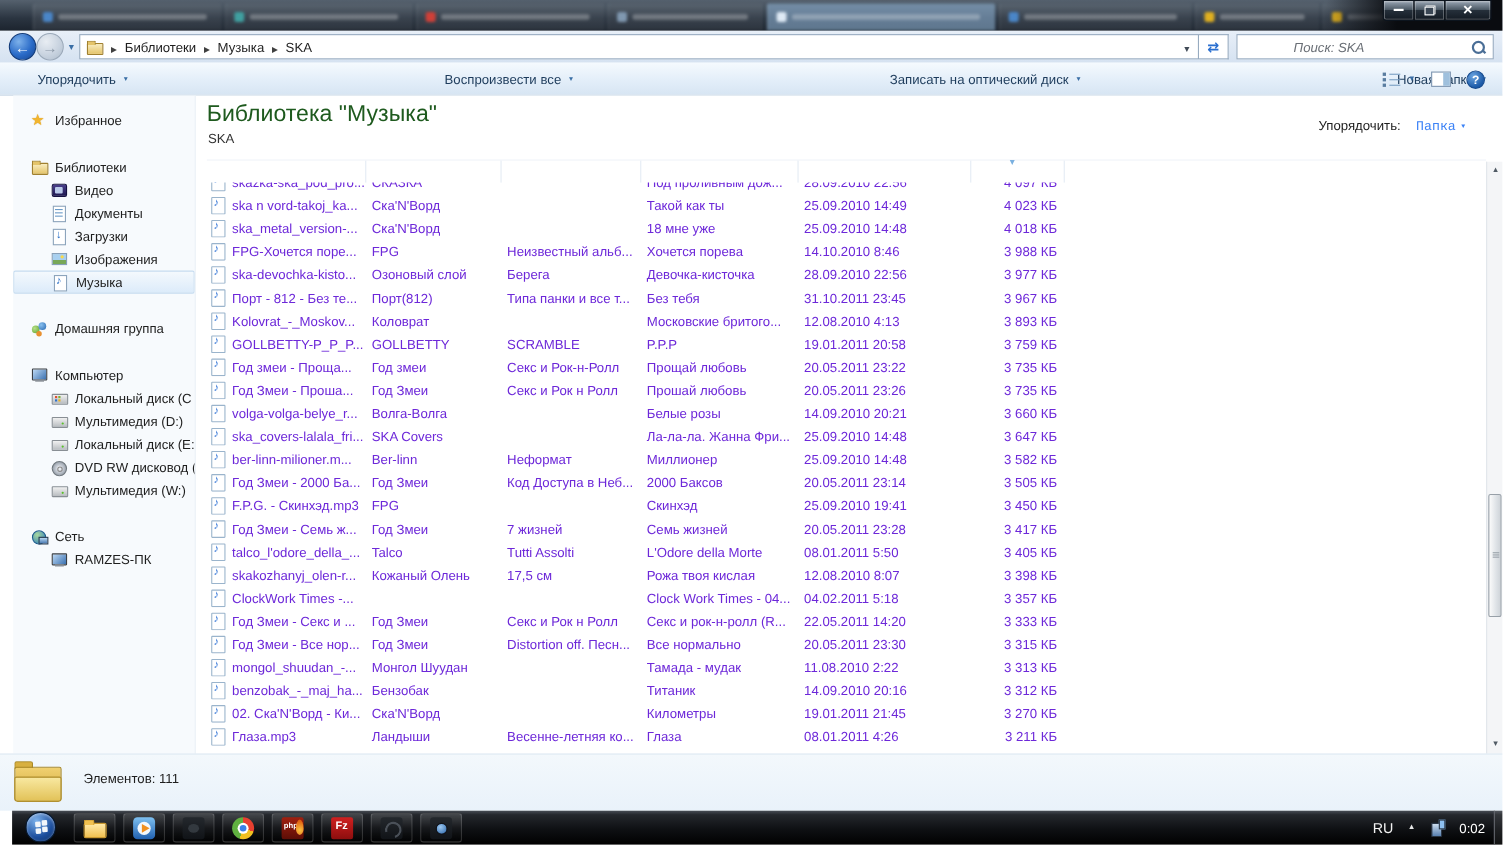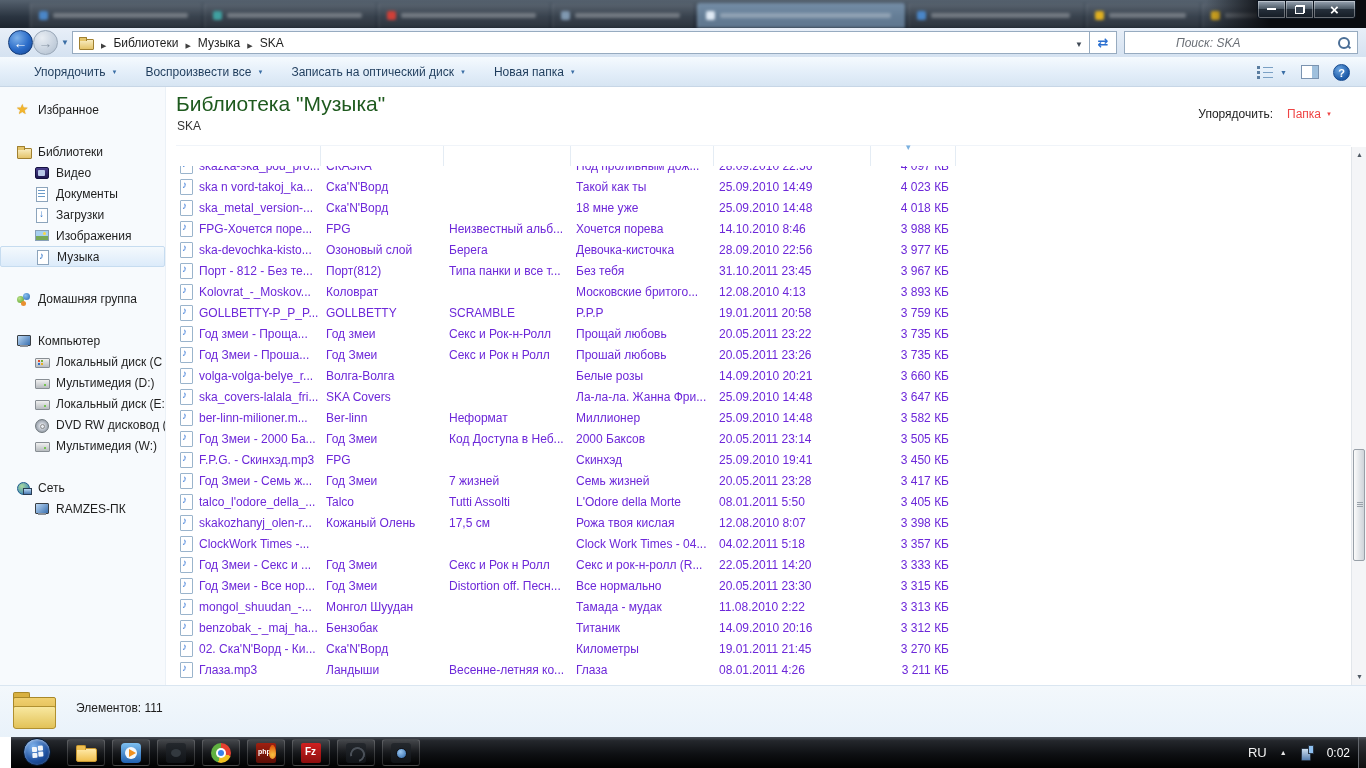--- a/index.html
+++ b/index.html
@@ -64,39 +64,39 @@
     font-style:italic; color:#6a6f76; padding:0 4px 0 7px; background:transparent; }
   .mag { position:relative; width:14px; height:14px; margin-right:6px; flex:none; }
   .mag::before { content:""; position:absolute; left:1px; top:1px; width:8px; height:8px;
     border:2px solid #4a6e96; border-radius:50%; }
   .mag::after { content:""; position:absolute; left:10px; top:10px; width:4px; height:2px;
     background:#4a6e96; transform:rotate(45deg); }
 
   
   .toolbar { position:absolute; top:57px; left:0; right:0; height:30px;
     background:linear-gradient(#f5fafe,#e3eef9 55%,#d7e5f3); border-bottom:1px solid #c7d6e6; }
-  .tb-left { display:flex; height:100%; align-items:center; padding-left:20px; }
+  .tb-left { display:flex; height:100%; align-items:center; padding-left:20px;justify-content:space-between; }
   .tb-item { font-size:12px; color:#1e3c5c; padding:0 14px; height:22px; line-height:22px;
     border-radius:2px; cursor:default; white-space:nowrap; }
   .tb-item .dd::after { content:"▼"; font-size:6px; color:#3a6ea5; margin-left:6px; vertical-align:2px; }
   .tb-right { position:absolute; right:16px; top:0; height:30px; display:flex; align-items:center; gap:14px; }
   .icon-viewlist { position:relative; width:18px; height:14px; }
   .icon-viewlist::before { content:""; position:absolute; left:1px; top:1px; width:3px; height:3px;
     background:#5a7da0; box-shadow:0 5px 0 #5a7da0,0 10px 0 #5a7da0; }
   .icon-viewlist::after { content:""; position:absolute; left:7px; top:2px; width:10px; height:1px;
     background:#7aa0c4; box-shadow:0 5px 0 #7aa0c4,0 10px 0 #7aa0c4; }
   .views-dd { font-size:7px; color:#3a6ea5; margin-left:-8px; }
   .icon-pane { width:18px; height:14px; border:1px solid #7a93b0; background:#fff; position:relative; }
   .icon-pane::after { content:""; position:absolute; right:0; top:0; bottom:0; width:6px; background:#9fc0dd; }
   .icon-help { width:17px; height:17px; border-radius:50%;
     background:radial-gradient(circle at 35% 30%,#6aa4e0,#1c5aa8 70%); border:1px solid #164a8e;
     color:#fff; font-size:11px; font-weight:bold; text-align:center; line-height:16px; }
 
   
-  .main { position:absolute; top:87px; left:0; height:598px; right:0; background:#fff; }
+  .main { position:absolute; top:87px; left:12px; height:598px; right:0; background:#fff; }
   .sidebar { position:absolute; left:0; top:0; bottom:0; width:166px; background:#f7fafd;
     border-right:1px solid #ebf1f7; padding-top:12px; overflow:hidden; }
   .side-item { display:flex; align-items:center; height:21px; padding-left:16px; font-size:12px;
     color:#1e1e1e; cursor:default; white-space:nowrap; overflow:hidden; }
   .side-item.indent { padding-left:34px; }
   .side-item.gap { margin-top:21px; }
   .side-item.selected { background:linear-gradient(#f4f9fd,#dcebfa); border:1px solid #c6dcf0;
     border-radius:2px; height:21px; }
   .side-label { margin-left:6px; overflow:hidden; }
   .ico { width:16px; height:16px; position:relative; flex:none; display:inline-block; }
@@ -149,21 +149,21 @@
     border-radius:50%; border:1px solid #1e5c8e;
     background:radial-gradient(circle at 35% 30%,#a8d8a0,#2878b8); }
   .i-network-icon::after { content:""; position:absolute; right:0; bottom:1px; width:7px; height:5px;
     background:linear-gradient(#b8d8f4,#4878b0); border:1px solid #2a3e55; }
 
   
   .content { position:absolute; left:167px; top:0; right:0; bottom:0; }
   .lib-title { position:absolute; left:9px; top:5px; font-size:21px; color:#1e5a1e; }
   .lib-sub { position:absolute; left:10px; top:32px; font-size:12px; color:#333; }
   .arrange { position:absolute; top:20px; right:34px; font-size:12px; color:#1e1e1e; }
-  .arrange-val { color:#ef4444; margin-left:14px; cursor:default; }
+  .arrange-val { color:#3b82f6; margin-left:14px; cursor:default;font-family:Liberation Mono, monospace; }
   .arrange-val::after { content:"▼"; font-size:6px; margin-left:5px; vertical-align:2px; }
 
   .hdr { position:absolute; top:58px; left:9px; right:15px; height:21px; display:flex;
     border-top:1px solid #f0f4f9; background:#fff; }
   .hcell { font-size:12px; color:#3c5a78; line-height:20px; padding-left:5px;
     border-right:1px solid #e4ecf4; white-space:nowrap; overflow:hidden; flex:none; cursor:default; }
   .hdr .hcell:nth-child(1){width:145px} .hdr .hcell:nth-child(2){width:123px}
   .hdr .hcell:nth-child(3){width:127px} .hdr .hcell:nth-child(4){width:143px}
   .hdr .hcell:nth-child(5){width:157px} .hdr .hcell:nth-child(6){width:85px}
   .sort-glyph { position:absolute; left:730px; top:-3px; font-size:9px; color:#7ab0e0; }

